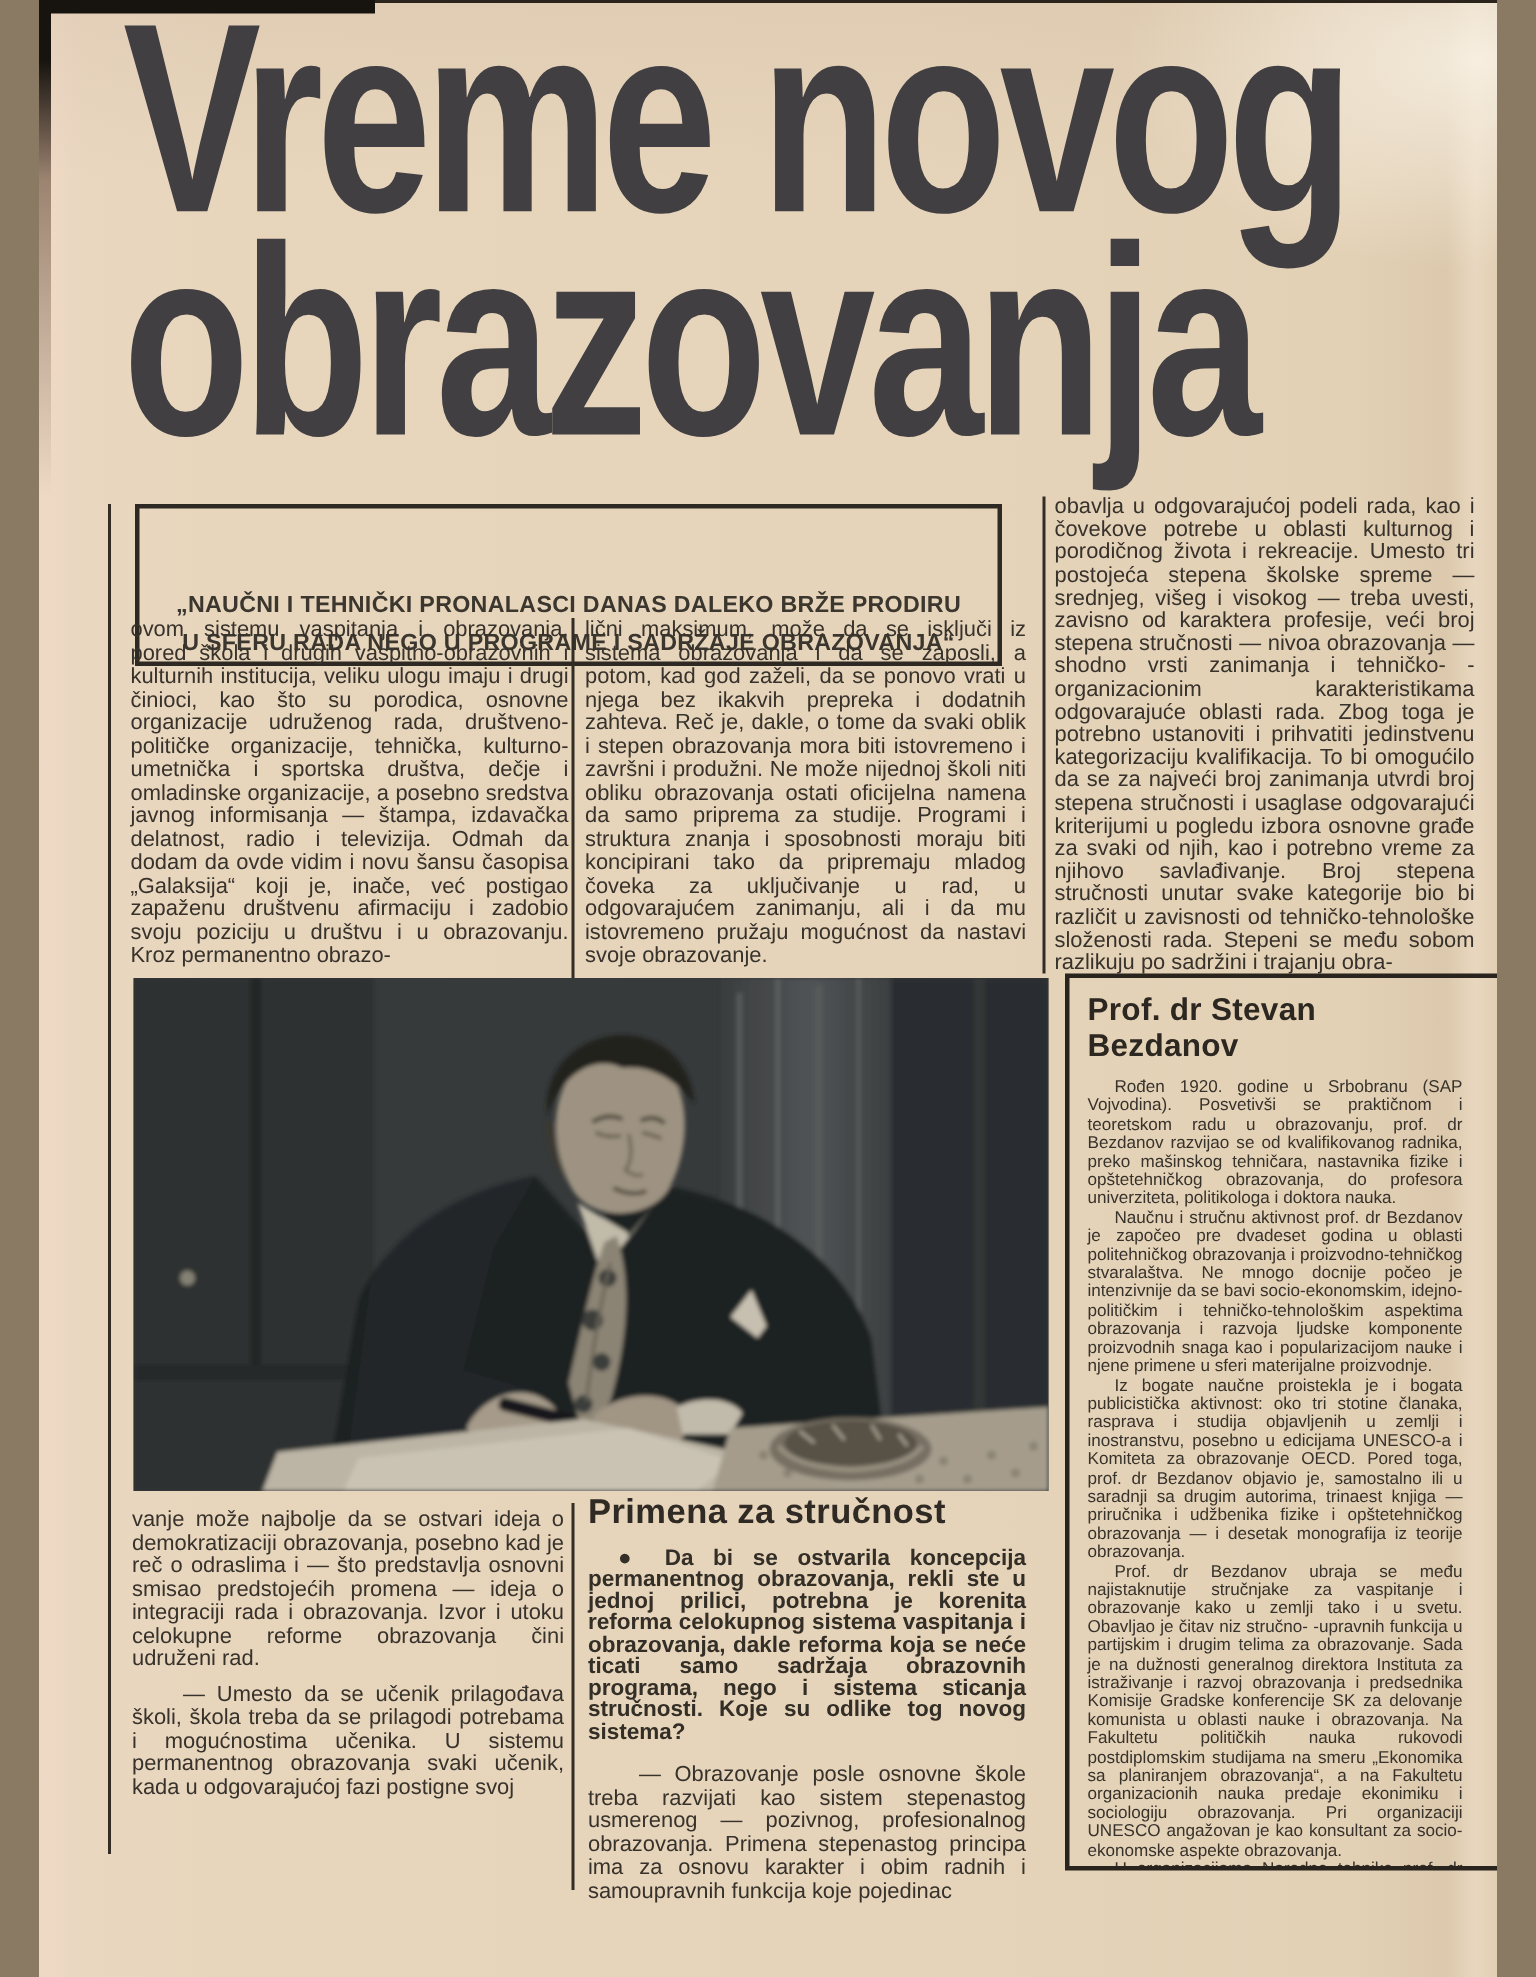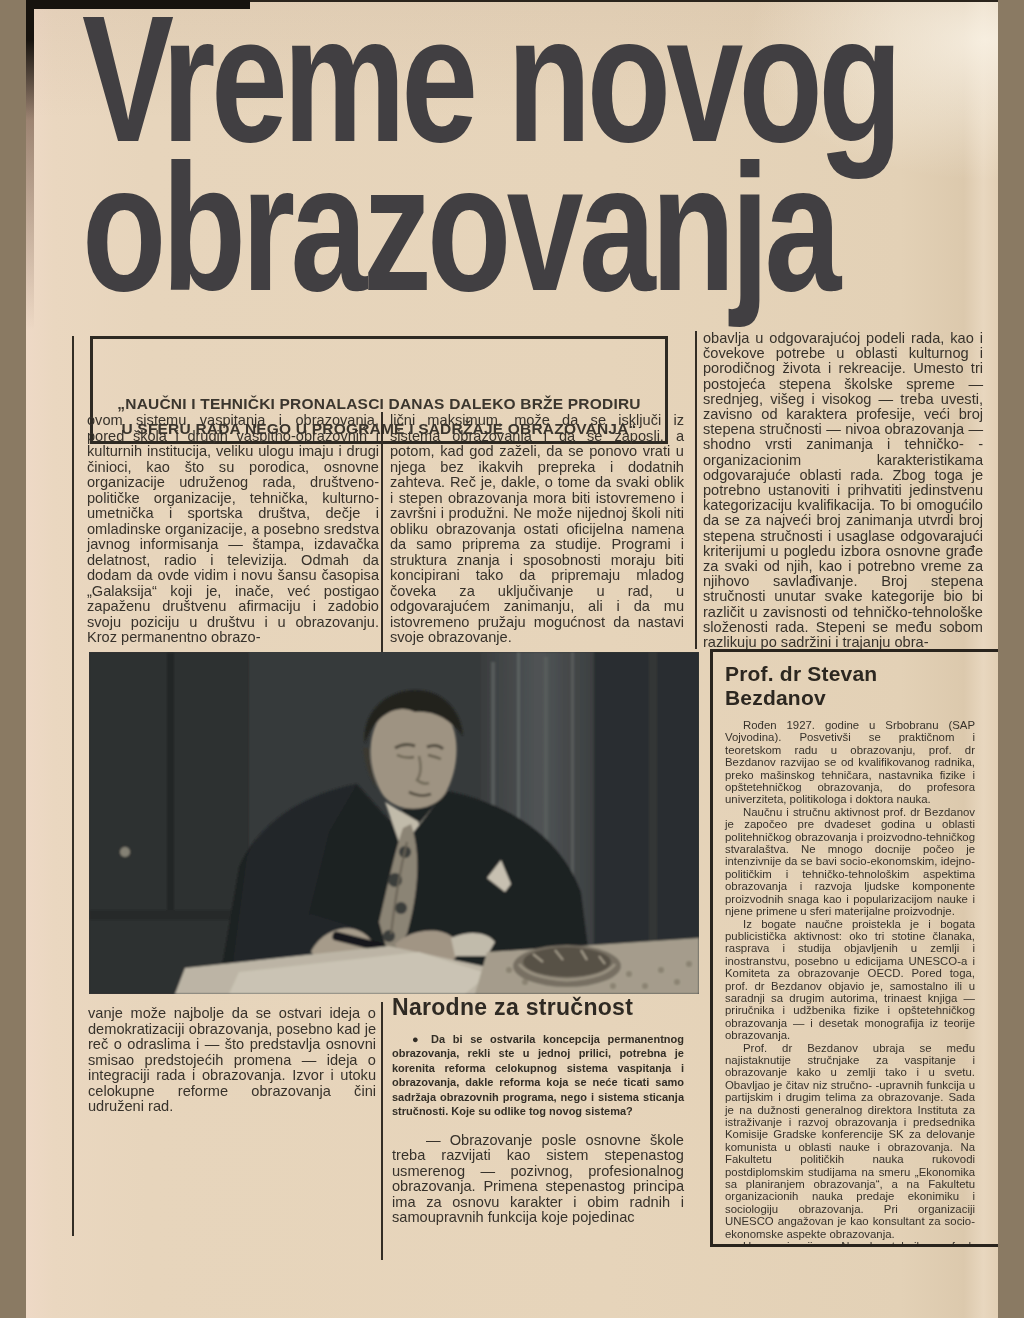--- a/index.html
+++ b/index.html
@@ -46,21 +46,21 @@
 
   
   .col{position:absolute;text-align:justify;color:#37322b;font-size:14.6px;line-height:15.5px;}
   .col p{margin:0;}
   .col-1{left:61px;top:413px;width:292px;}
   .col-2{left:364px;top:413px;width:294px;}
   .col-3{left:677px;top:331px;width:280px;line-height:15.2px;}
   .col-bl{left:62px;top:1006px;width:288px;}
   .col-dip{left:366px;top:1000px;width:292px;}
 
-  .q-bold{font-size:11px;line-height:14.5px;font-weight:700;text-indent:14px;margin-top:6px !important;color:#332e26;}
+  .q-bold{font-size:15px;line-height:14.5px;font-weight:700;text-indent:14px;margin-top:6px !important;color:#332e26;}
   .answer{text-indent:34px;margin-top:8px !important;}
   .dip-title{font-size:23px;font-weight:700;letter-spacing:.3px;color:#2f2a23;margin:0 0 16px 0 !important;text-align:left;text-indent:0;}
   .col-dip .q-bold{text-indent:20px;margin-top:0 !important;}
   .col-dip .answer{margin-top:14px !important;}
 
   
   .photo{position:absolute;left:63px;top:652px;width:610px;height:342px;background:#34383a;overflow:hidden;}
   .photo svg{display:block;}
 
   
@@ -189,31 +189,32 @@
         <ellipse cx="478" cy="310" rx="44" ry="15" fill="#5c554a"></ellipse>
         <path d="M430,312 q10,14 48,16 q38,-2 48,-16" stroke="#a59c8a" stroke-width="3" fill="none"></path>
         <path d="M444,302 l10,8 M466,298 l8,10 M492,298 l6,10 M510,304 l6,8" stroke="#b3aa97" stroke-width="2"></path>
       </g>
       <rect width="610" height="342" fill="#2c2420" opacity=".08"></rect>
     </svg>
   </div>
 
   <div class="col col-bl">
     <p>vanje može najbolje da se ostvari ideja o demokratizaciji obrazovanja, posebno kad je reč o odraslima i — što predstavlja osnovni smisao predstojećih promena — ideja o integraciji rada i obrazovanja. Izvor i utoku celokupne reforme obrazovanja čini udruženi rad.</p>
+    <p class="answer">— Umesto da se učenik prilagođava školi, škola treba da se prilagodi potrebama i mogućnostima učenika. U sistemu permanentnog obrazovanja svaki učenik, kada u odgovarajućoj fazi postigne svoj</p>
   </div>
 
   <div class="col col-dip">
-    <p class="dip-title">Narodne za stručnost</p>
+    <p class="dip-title">Primena za stručnost</p>
     <p class="q-bold">● Da bi se ostvarila koncepcija permanentnog obrazovanja, rekli ste u jednoj prilici, potrebna je korenita reforma celokupnog sistema vaspitanja i obrazovanja, dakle reforma koja se neće ticati samo sadržaja obrazovnih programa, nego i sistema sticanja stručnosti. Koje su odlike tog novog sistema?</p>
     <p class="answer">— Obrazovanje posle osnovne škole treba razvijati kao sistem stepenastog usmerenog — pozivnog, profesionalnog obrazovanja. Primena stepenastog principa ima za osnovu karakter i obim radnih i samoupravnih funkcija koje pojedinac</p>
   </div>
 
   <div class="profile-box">
     <div class="profile-title">Prof. dr Stevan Bezdanov</div>
-    <p>Rođen 1927. godine u Srbobranu (SAP Vojvodina). Posvetivši se praktičnom i teoretskom radu u obrazovanju, prof. dr Bezdanov razvijao se od kvalifikovanog radnika, preko mašinskog tehničara, nastavnika fizike i opštetehničkog obrazovanja, do profesora univerziteta, politikologa i doktora nauka.</p>
+    <p>Rođen 1920. godine u Srbobranu (SAP Vojvodina). Posvetivši se praktičnom i teoretskom radu u obrazovanju, prof. dr Bezdanov razvijao se od kvalifikovanog radnika, preko mašinskog tehničara, nastavnika fizike i opštetehničkog obrazovanja, do profesora univerziteta, politikologa i doktora nauka.</p>
     <p>Naučnu i stručnu aktivnost prof. dr Bezdanov je započeo pre dvadeset godina u oblasti politehničkog obrazovanja i proizvodno-tehničkog stvaralaštva. Ne mnogo docnije počeo je intenzivnije da se bavi socio-ekonomskim, idejno-političkim i tehničko-tehnološkim aspektima obrazovanja i razvoja ljudske komponente proizvodnih snaga kao i popularizacijom nauke i njene primene u sferi materijalne proizvodnje.</p>
     <p>Iz bogate naučne proistekla je i bogata publicistička aktivnost: oko tri stotine članaka, rasprava i studija objavljenih u zemlji i inostranstvu, posebno u edicijama UNESCO-a i Komiteta za obrazovanje OECD. Pored toga, prof. dr Bezdanov objavio je, samostalno ili u saradnji sa drugim autorima, trinaest knjiga — priručnika i udžbenika fizike i opštetehničkog obrazovanja — i desetak monografija iz teorije obrazovanja.</p>
     <p>Prof. dr Bezdanov ubraja se među najistaknutije stručnjake za vaspitanje i obrazovanje kako u zemlji tako i u svetu. Obavljao je čitav niz stručno- -upravnih funkcija u partijskim i drugim telima za obrazovanje. Sada je na dužnosti generalnog direktora Instituta za istraživanje i razvoj obrazovanja i predsednika Komisije Gradske konferencije SK za delovanje komunista u oblasti nauke i obrazovanja. Na Fakultetu političkih nauka rukovodi postdiplomskim studijama na smeru „Ekonomika sa planiranjem obrazovanja“, a na Fakultetu organizacionih nauka predaje ekonimiku i sociologiju obrazovanja. Pri organizaciji UNESCO angažovan je kao konsultant za socio-ekonomske aspekte obrazovanja.</p>
     <p>U organizacijama Narodne tehnike prof. dr Bezdanov radi aktivno od samog osnivanja. Nedavno je izabran za predsednika Konferencije Narodne tehnike Jugoslavije.</p>
   </div>
 
   <div class="page-number">5</div>
 
 </div>
 

